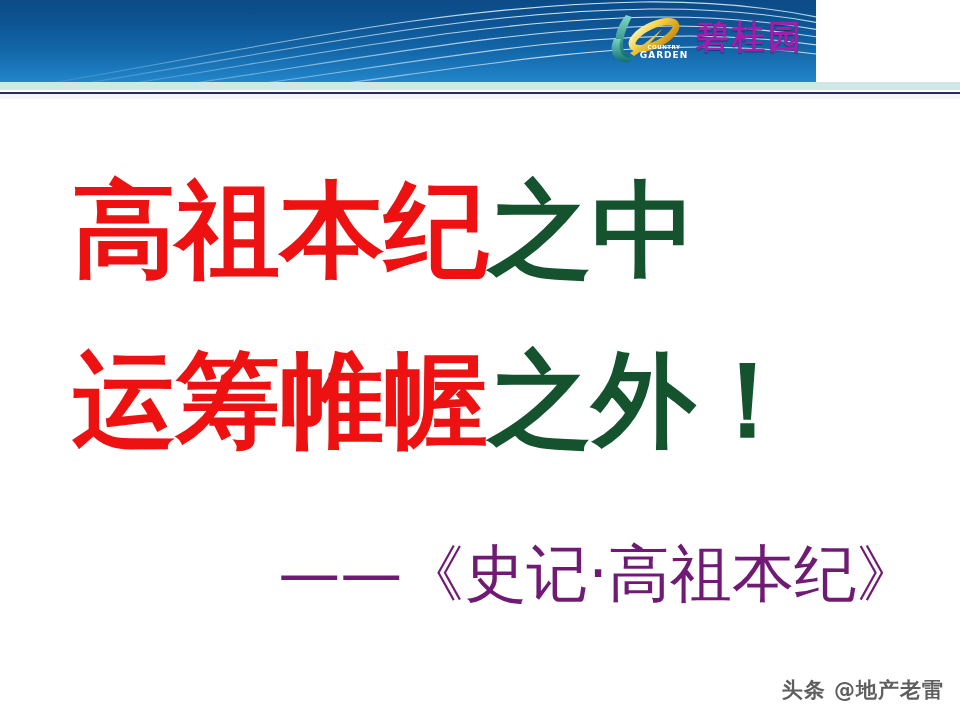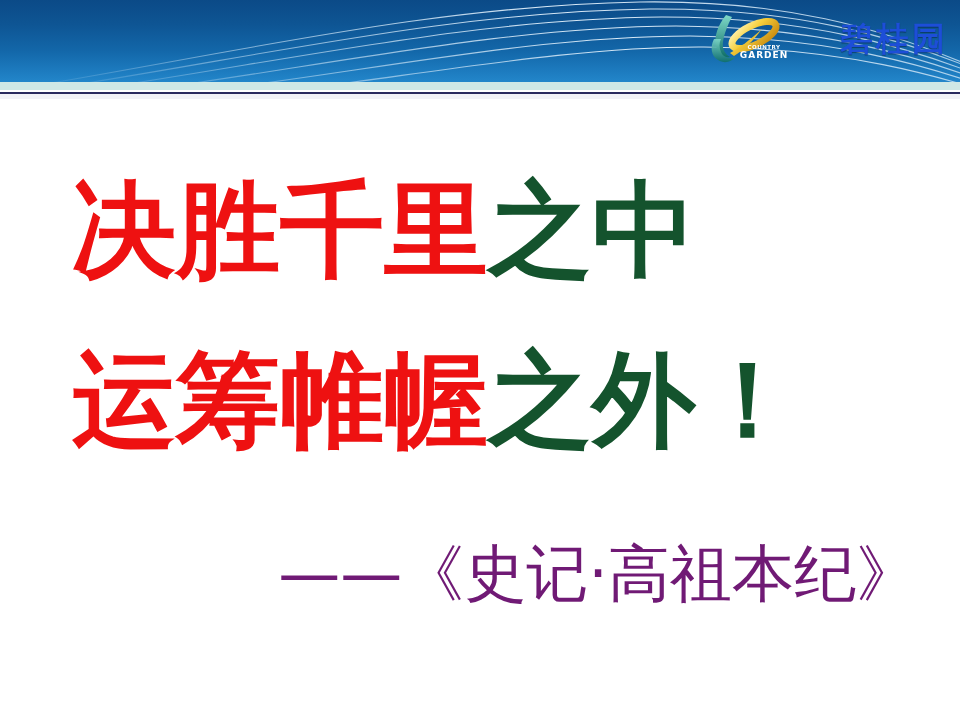--- a/index.html
+++ b/index.html
@@ -19,21 +19,21 @@
     height: 720px;
     background: #ffffff;
     overflow: hidden;
   }
 
   
   .banner {
     position: absolute;
     left: 0;
     top: 0;
-    width: 960px;
+    width: 816px;
     height: 82px;
     background: linear-gradient(to bottom, #0a4a86 0%, #0d5694 28%, #136architecture 0%, #1569ad 60%, #1f7fc4 92%, #2285c9 100%);
     overflow: hidden;
   }
   .banner-grad {
     position: absolute;
     inset: 0;
     background: linear-gradient(to bottom, #0b4a87 0%, #0e5594 30%, #1367a9 62%, #1d7cc0 88%, #2386ca 100%);
   }
   .banner-swoosh {
@@ -86,29 +86,28 @@
     display: flex;
     align-items: center;
     gap: 6px;
   }
   .logo-emblem {
     position: relative;
     width: 86px;
     height: 60px;
   }
   .logo-wordmark {
-    color: #1d4ed8;
+    color: #a21caf;
     font-size: 33px;
     font-weight: bold;
     letter-spacing: 3px;
     line-height: 1;
-    font-family: Liberation Serif, serif;
+    font-family: Liberation Mono, monospace;
     text-shadow: 0 1px 1px rgba(0,0,0,.35);
     white-space: nowrap;
-    margin-left: 44px;
   }
   .emblem-en {
     position: absolute;
     left: 34px;
     top: 36px;
     width: 52px;
     text-align: center;
     color: #ffffff;
     line-height: 1.05;
     font-weight: bold;
@@ -224,23 +223,24 @@
     </div>
   </div>
 
   <div class="band-cyan-2"></div>
   <div class="band-cyan"></div>
   <div class="rule-navy"></div>
   <div class="band-below"></div>
 
   <div class="quote">
     <div class="quote-line line1">
-      <span class="em-red">决胜千里</span><span class="em-black">之中</span>
+      <span class="em-red">高祖本纪</span><span class="em-black">之中</span>
     </div>
     <div class="quote-line line2">
       <span class="em-red">运筹帷幄</span><span class="em-black">之外！</span>
     </div>
   </div>
 
   <div class="attribution">——《史记·高祖本纪》</div>
 
+  <div class="watermark">头条 @地产老雷</div>
 
 </div>
 
 </body></html>

